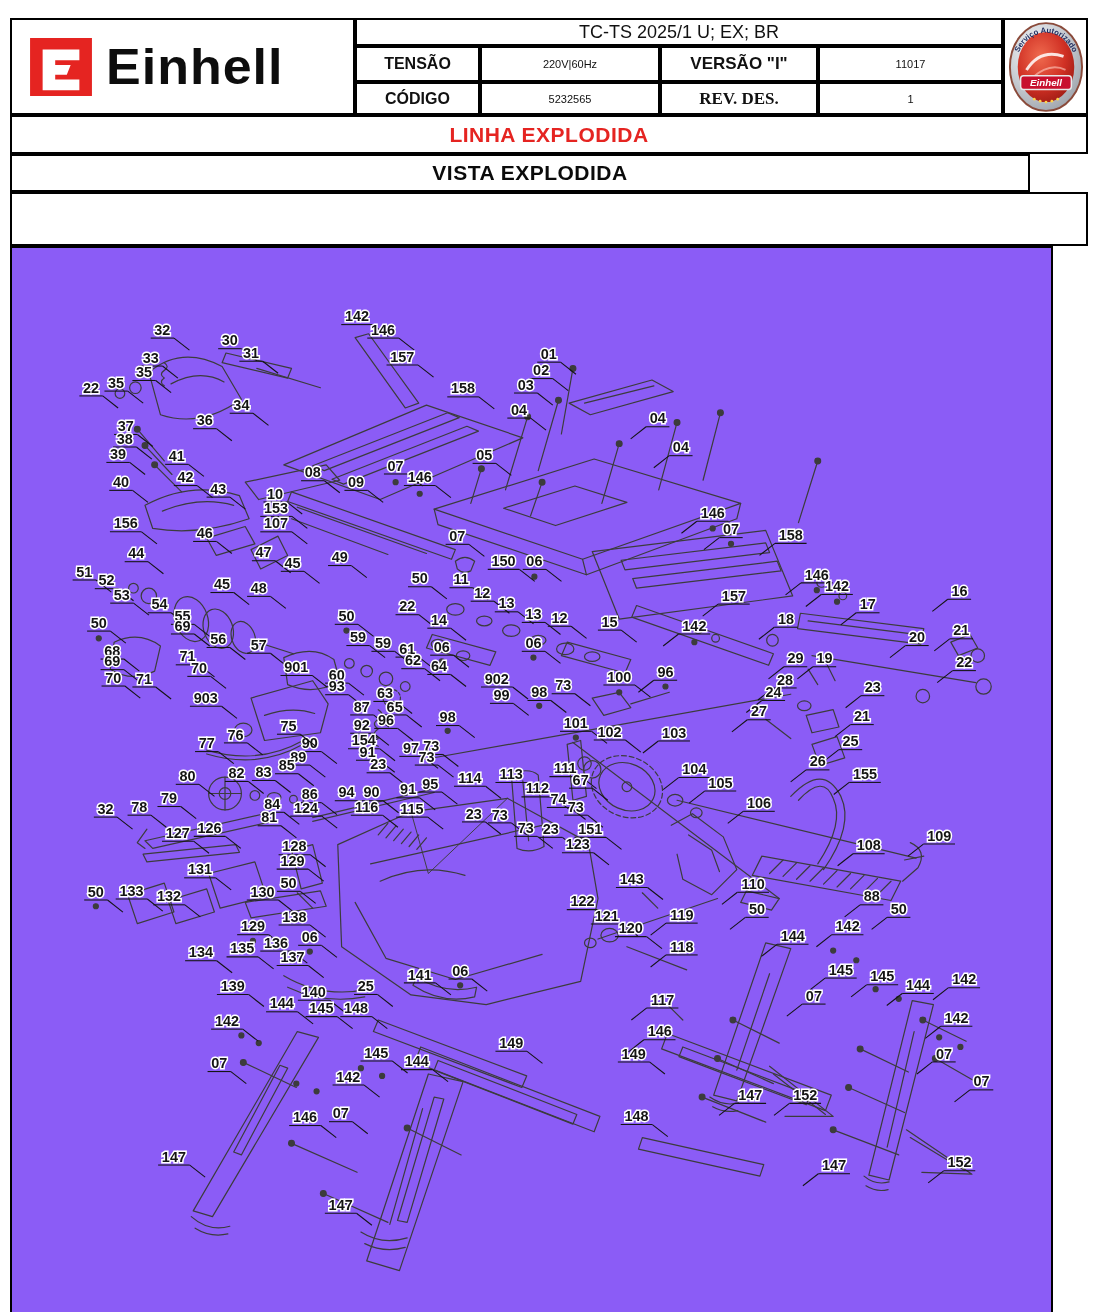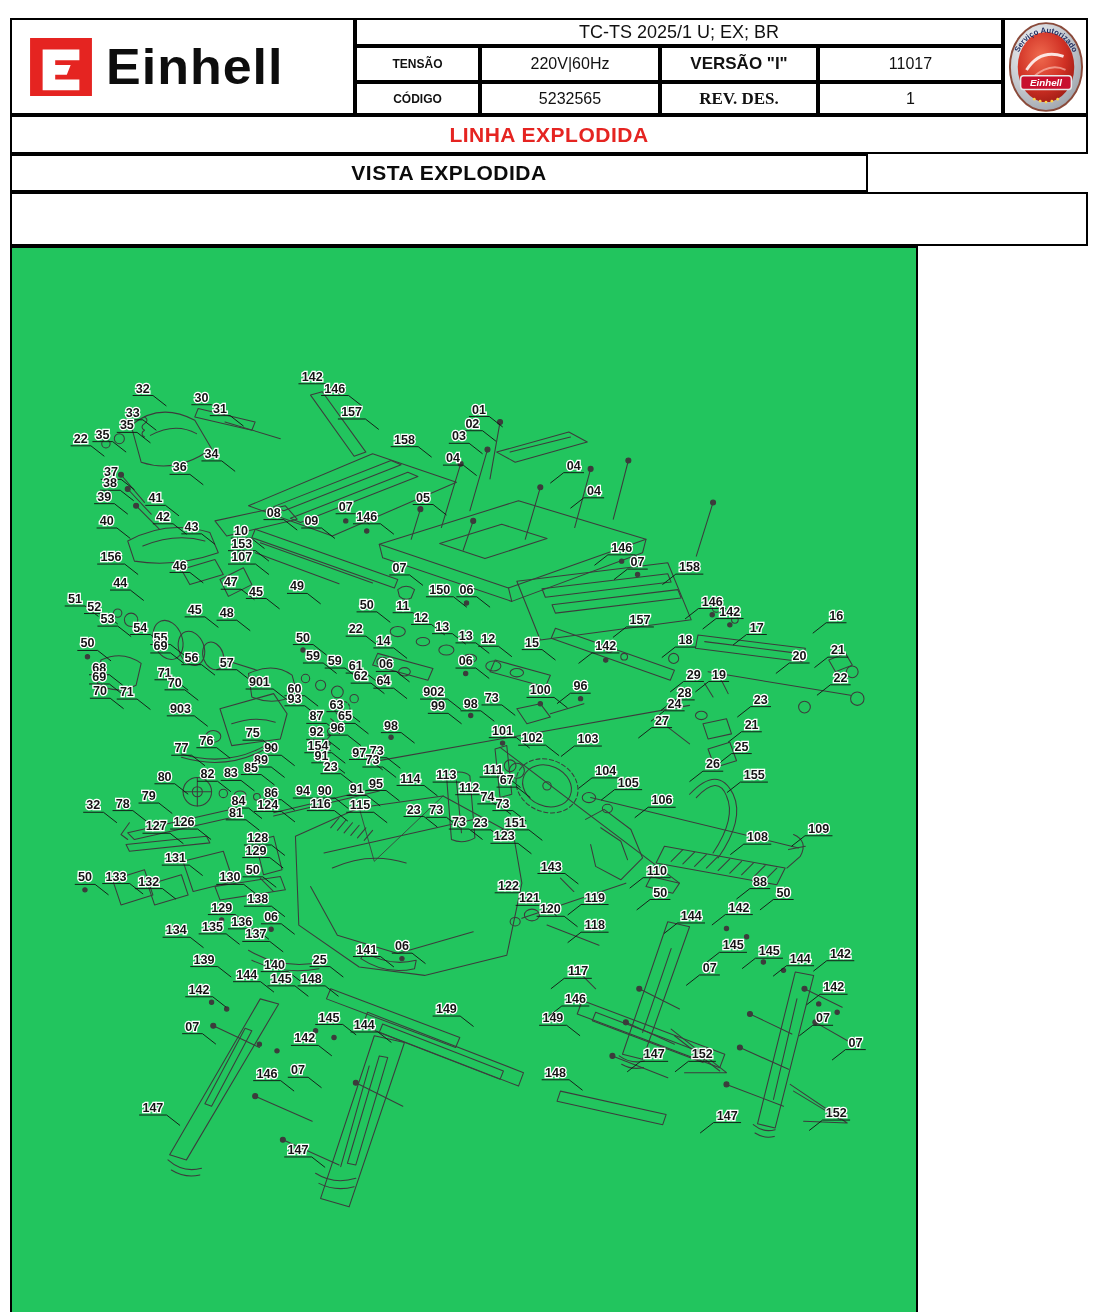--- a/index.html
+++ b/index.html
@@ -4,26 +4,26 @@
 <style>
   html,body{margin:0;padding:0;background:#fff;}
   body{width:1099px;height:1312px;position:relative;overflow:hidden;
        font-family:"Liberation Sans",sans-serif;color:#111;}
   .cell{position:absolute;box-sizing:border-box;border:2px solid #000;
         display:flex;align-items:center;justify-content:center;background:#fff;}
   .logo-cell{justify-content:flex-start;padding-left:18px;gap:14px;}
   .wordmark{font-weight:bold;font-size:52px;letter-spacing:1px;color:#0d0d0d;
             transform:scaleY(.95);line-height:1;}
   .title-cell{font-size:18px;}
-  .lbl{font-weight:bold;font-size:12px;}
-  .val{font-size:16px;}
+  .lbl{font-weight:bold;font-size:16px;}
+  .val{font-size:11px;}
   .band-red{font-weight:bold;font-size:21px;color:var(--red,#e52421);letter-spacing:.5px;}
   .band-black{font-weight:bold;font-size:21px;color:#0b0b0b;letter-spacing:.5px;}
-  #diagram-box{position:absolute;left:10px;top:246px;width:908px;height:1066px;
-               box-sizing:border-box;border:2px solid #000;border-bottom:none;background:#22c55e;text-align:right;}
+  #diagram-box{position:absolute;left:10px;top:246px;width:1043px;height:1066px;
+               box-sizing:border-box;border:2px solid #000;border-bottom:none;background:#8b5cf6;text-align:right;}
   #diagram-svg{position:absolute;left:0;top:0;width:100%;height:100%;}
   .plabel text{font:bold 15px "Liberation Sans",sans-serif;fill:#141414;
                paint-order:stroke;stroke:#ffffff;stroke-width:3px;}
   .plabel line{stroke:#141414;stroke-width:1.1px;}
   .art{stroke:#3c3c3c;fill:none;stroke-width:1.25;stroke-linejoin:round;stroke-linecap:round;}
 </style>
 </head>
 <body>
 
 <div class="cell logo-cell" style="left:10px;top:18px;width:345px;height:97px;">
@@ -72,21 +72,21 @@
     <text x="40" y="67" text-anchor="middle" font-size="10" font-weight="bold" fill="#fff" font-style="italic">Einhell</text>
     <circle cx="28" cy="80" r="1.4" fill="#ffd24a"></circle>
       <circle cx="34" cy="82" r="1.4" fill="#ffd24a"></circle>
     <circle cx="40" cy="83" r="1.4" fill="#ffd24a"></circle>
       <circle cx="46" cy="82" r="1.4" fill="#ffd24a"></circle>
     <circle cx="52" cy="80" r="1.4" fill="#ffd24a"></circle>
   </svg>
 </div>
 
 <div class="cell band-red" style="left:10px;top:115px;width:1078px;height:39px;">LINHA EXPLODIDA</div>
-<div class="cell band-black" style="left:10px;top:154px;width:858px;height:38px;padding-left:20px;">VISTA EXPLODIDA</div>
+<div class="cell band-black" style="left:10px;top:154px;width:1020px;height:38px;padding-left:20px;">VISTA EXPLODIDA</div>
 <div class="cell" style="left:10px;top:192px;width:1078px;height:54px;"></div>
 
 <div id="diagram-box">
 <svg id="diagram-svg" viewBox="10 246 1078 1066">
 
   <g class="art">
 
     <polygon points="292,452 440,390 540,424 392,488"></polygon>
     <polygon points="322,453 462,398 474,403 334,458"></polygon>
     <polygon points="342,467 482,412 494,417 354,472"></polygon>

